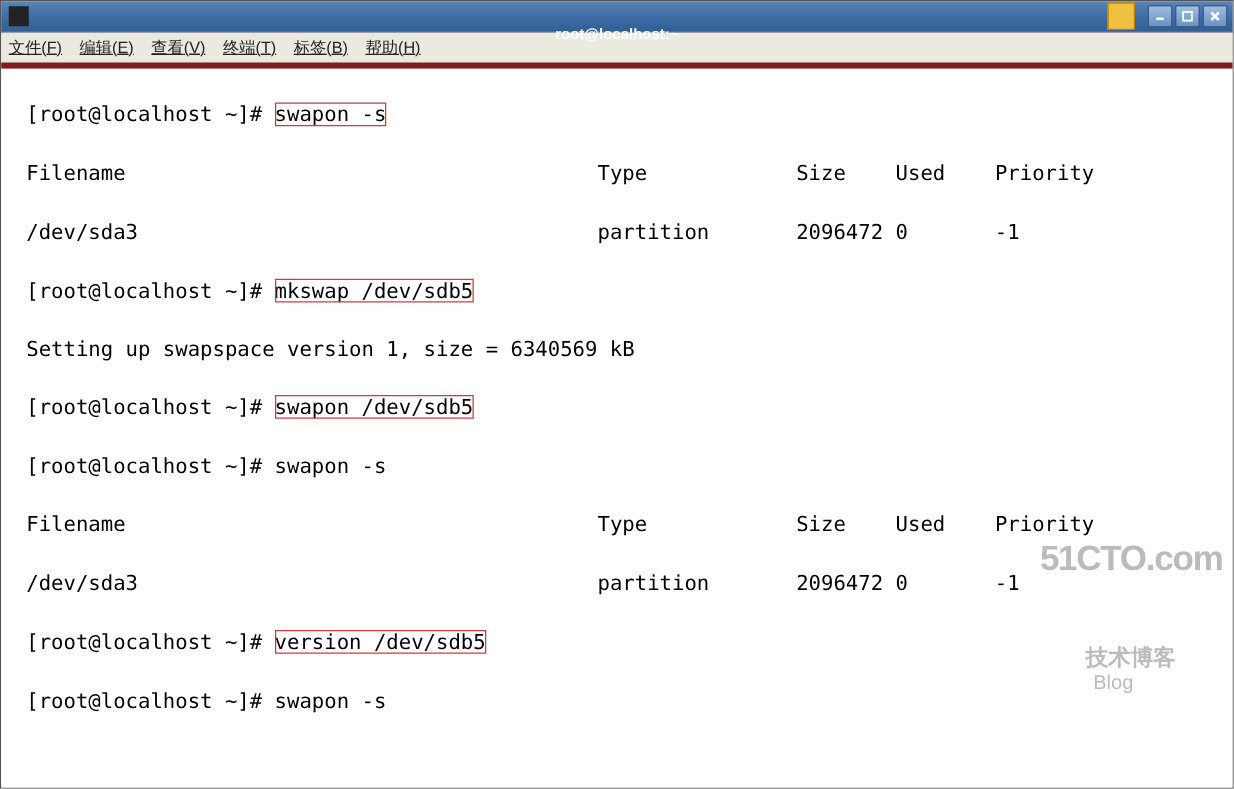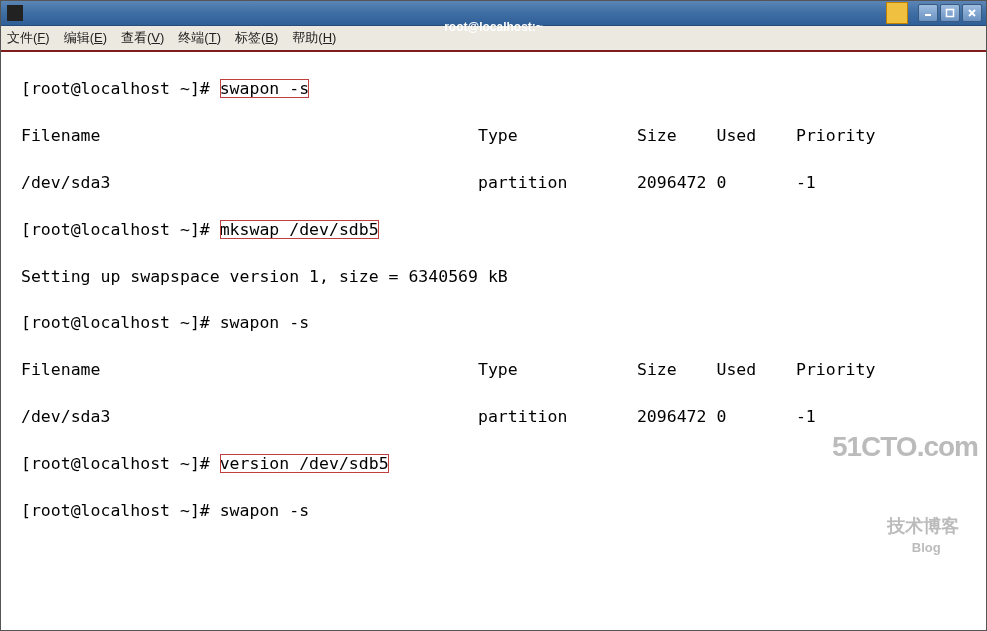--- a/index.html
+++ b/index.html
@@ -88,21 +88,22 @@
   .win-btn svg { width: 10px; height: 10px; }
   
   .menu-bar {
     height: 24px;
     background: #ece9e0;
     display: flex;
     align-items: center;
     font-size: 13px;
     color: #222;
     padding: 0 6px;
-    border-bottom: 2px solid #7f1d1d;
+    border-bottom: 5px solid #7f1d1d;
+    text-decoration: underline;
   }
   .menu-bar .menu-item {
     margin-right: 14px;
     cursor: pointer;
   }
   .menu-bar .menu-item u { text-decoration: underline; }
   
   .terminal {
     flex: 1;
     background: #fff;
@@ -119,36 +120,36 @@
     outline: 1px solid #c04040;
     outline-offset: -1px;
   }
   
   .watermark {
     position: absolute;
     right: 8px;
     bottom: 20px;
     font-family: Arial, sans-serif;
     color: rgba(150,150,150,0.65);
-    text-align: center;
+    text-align: left;
     line-height: 1.1;
     pointer-events: none;
   }
   .watermark .wm-main {
     font-size: 28px;
     font-weight: bold;
     letter-spacing: -1px;
   }
   .watermark .wm-sub {
     font-size: 18px;
     font-weight: bold;
   }
   .watermark .wm-blog {
-    font-size: 13px;
-    font-weight: bold;
+    font-size: 16px;
+    font-weight: normal;
     margin-left: 6px;
   }
 </style>
 </head>
 <body>
 
 <div class="window">
 
   <div class="title-bar">
     <span class="app-icon"></span>
@@ -182,20 +183,21 @@
     <span class="menu-item"><span>标签</span>(<u>B</u>)</span>
     <span class="menu-item"><span>帮助</span>(<u>H</u>)</span>
   </div>
 
   <div class="terminal">
 <div><span>[root@localhost ~]# </span><span class="highlight">swapon -s</span></div>
 <div><span>Filename</span>                                      <span>Type</span>            <span>Size</span>    <span>Used</span>    <span>Priority</span></div>
 <div><span>/dev/sda3</span>                                     <span>partition</span>       <span>2096472</span> <span>0</span>       <span>-1</span></div>
 <div><span>[root@localhost ~]# </span><span class="highlight">mkswap /dev/sdb5</span></div>
 <div><span>Setting up swapspace version 1, size = 6340569 kB</span></div>
+<div><span>[root@localhost ~]# </span><span class="highlight">swapon /dev/sdb5</span></div>
 <div><span>[root@localhost ~]# </span><span>swapon -s</span></div>
 <div><span>Filename</span>                                      <span>Type</span>            <span>Size</span>    <span>Used</span>    <span>Priority</span></div>
 <div><span>/dev/sda3</span>                                     <span>partition</span>       <span>2096472</span> <span>0</span>       <span>-1</span></div>
 <div><span>[root@localhost ~]# </span><span class="highlight">version /dev/sdb5</span></div>
 <div><span>[root@localhost ~]# </span><span>swapon -s</span></div>
 
 
 
 
 

